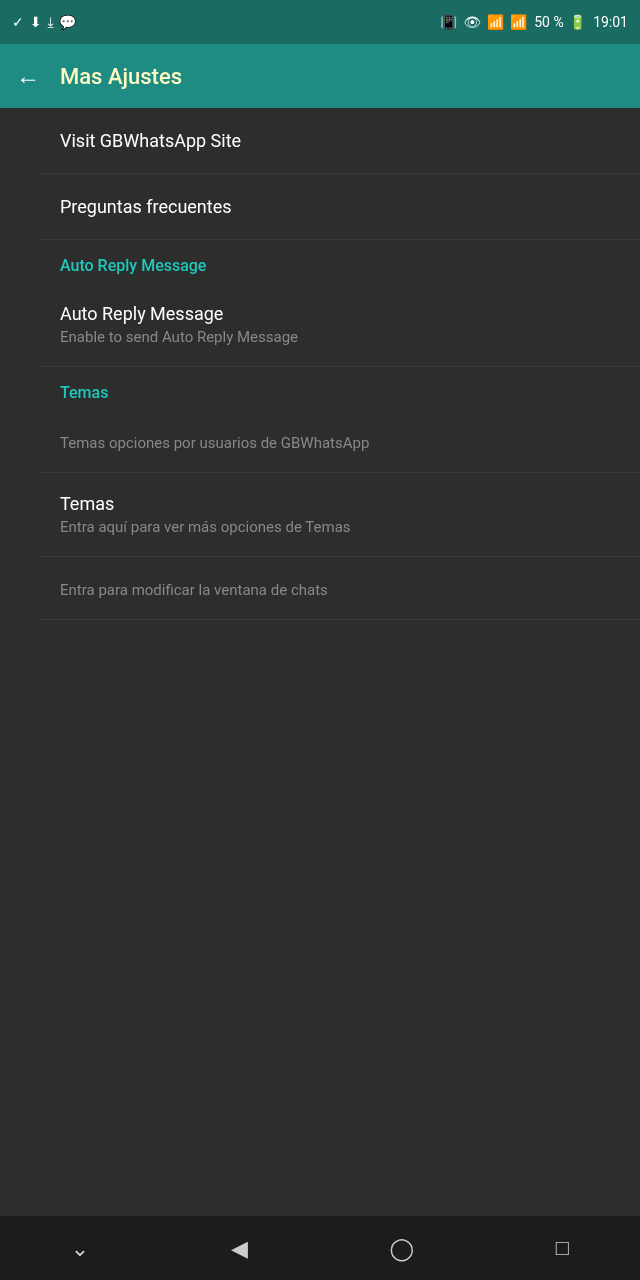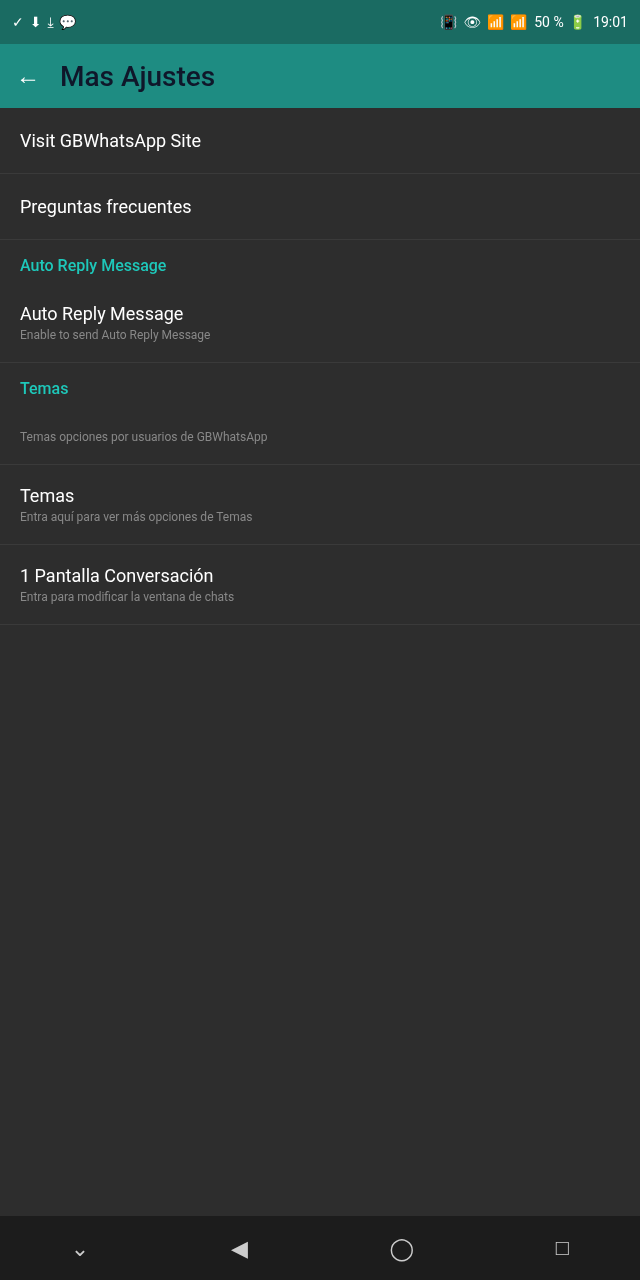--- a/index.html
+++ b/index.html
@@ -50,45 +50,46 @@
       padding: 0 16px;
       gap: 20px;
       flex-shrink: 0;
     }
     .back-arrow {
       color: #ffffff;
       font-size: 24px;
       cursor: pointer;
     }
     .header-title {
-      color: #0f172a;
-      font-size: 28px;
+      color: #fef9c3;
+      font-size: 22px;
       font-weight: 500;
     }
 
     
     .content {
       flex: 1;
       background-color: #2d2d2d;
       overflow-y: auto;
+      padding-left: 40px;
     }
 
     
     .menu-item {
       padding: 20px 20px;
       border-bottom: 1px solid #3a3a3a;
       cursor: pointer;
     }
     .menu-item-title {
       font-size: 18px;
       color: #ffffff;
       margin-bottom: 0;
     }
     .menu-item-subtitle {
-      font-size: 12px;
+      font-size: 15px;
       color: #888888;
       margin-top: 4px;
     }
 
     
     .section-header {
       padding: 16px 20px 8px 20px;
       font-size: 16px;
       font-weight: 500;
       color: #1ec8ba;
@@ -170,21 +171,20 @@
     <div class="menu-item-subtitle">Temas opciones por usuarios de GBWhatsApp</div>
   </div>
 
   <div class="menu-item">
     <div class="menu-item-title">Temas</div>
     <div class="menu-item-subtitle">Entra aquí para ver más opciones de Temas</div>
   </div>
 
 
   <div class="menu-item">
-    <div class="menu-item-title">1 Pantalla Conversación</div>
     <div class="menu-item-subtitle">Entra para modificar la ventana de chats</div>
   </div>
 
 
 </div>
 
 <div class="nav-bar">
   <span class="nav-icon">⌄</span>
   <span class="nav-icon">◀</span>
   <span class="nav-icon">◯</span>

